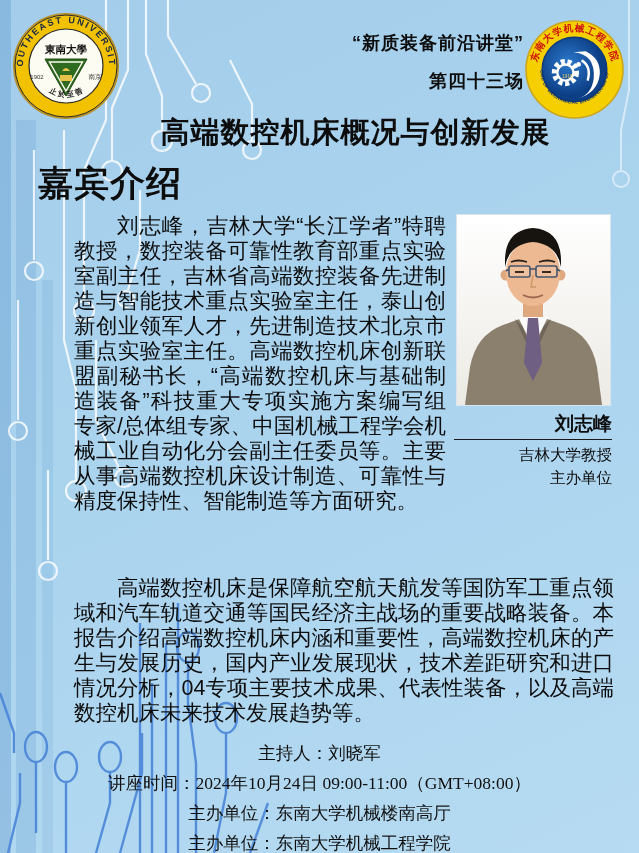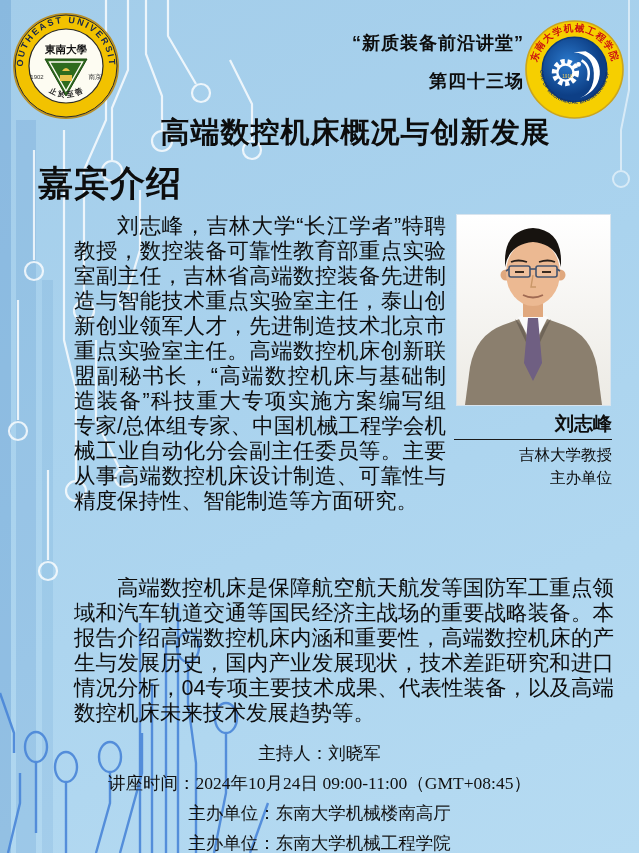--- a/index.html
+++ b/index.html
@@ -232,18 +232,18 @@
     </div>
     <div class="bio-text">刘志峰，吉林大学“长江学者”特聘教授，数控装备可靠性教育部重点实验室副主任，吉林省高端数控装备先进制造与智能技术重点实验室主任，泰山创新创业领军人才，先进制造技术北京市重点实验室主任。高端数控机床创新联盟副秘书长，“高端数控机床与基础制造装备”科技重大专项实施方案编写组专家/总体组专家、中国机械工程学会机械工业自动化分会副主任委员等。主要从事高端数控机床设计制造、可靠性与精度保持性、智能制造等方面研究。</div>
   </div>
 
   <div class="abstract-content">
     <div class="abstract-text">高端数控机床是保障航空航天航发等国防军工重点领域和汽车轨道交通等国民经济主战场的重要战略装备。本报告介绍高端数控机床内涵和重要性，高端数控机床的产生与发展历史，国内产业发展现状，技术差距研究和进口情况分析，04专项主要技术成果、代表性装备，以及高端数控机床未来技术发展趋势等。</div>
   </div>
 
   <div class="footer">
     <div>主持人：刘晓军</div>
-    <div>讲座时间：2024年10月24日 09:00-11:00（GMT+08:45）</div>
+    <div>讲座时间：2024年10月24日 09:00-11:00（GMT+08:00）</div>
     <div>主办单位：东南大学机械楼南高厅</div>
     <div>主办单位：东南大学机械工程学院</div>
   </div>
 
 </div>
 
 </body></html>

